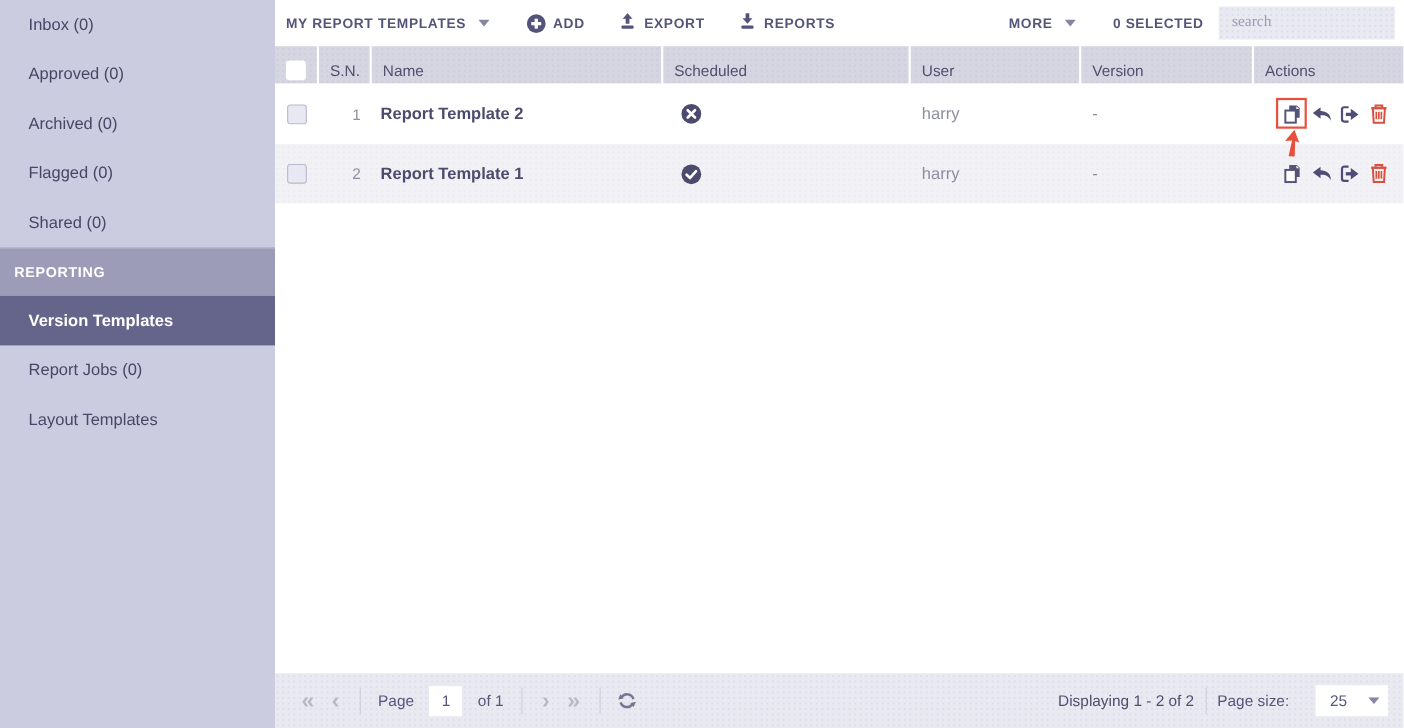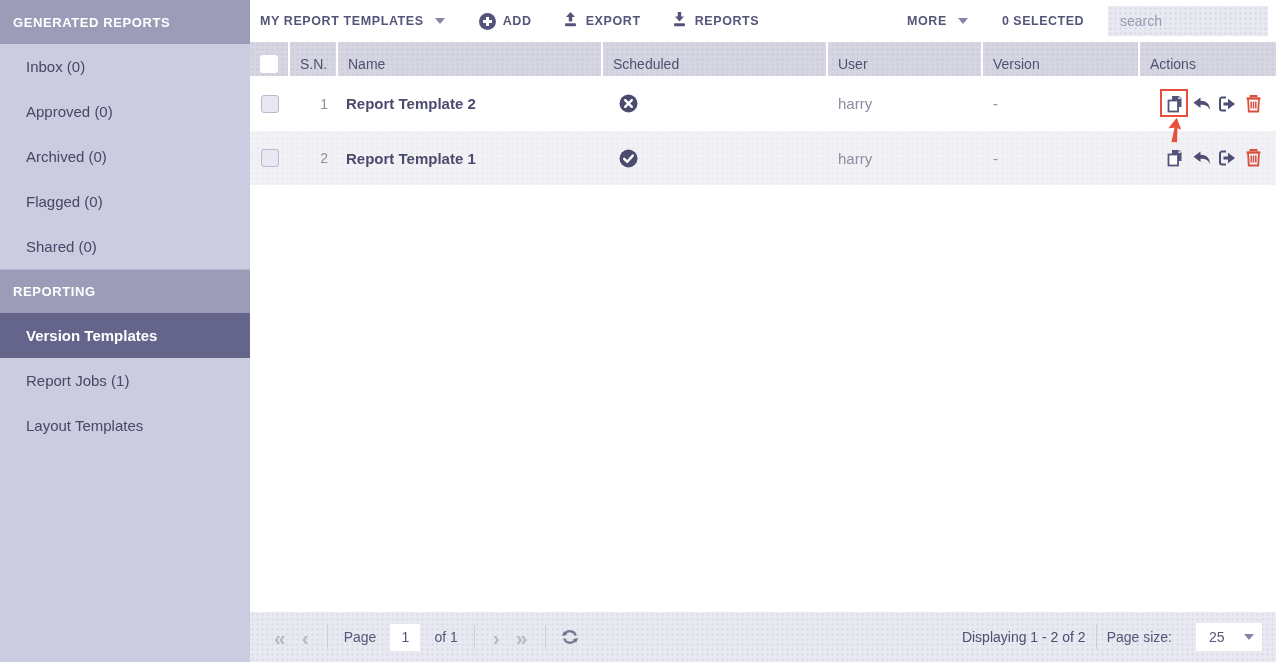--- a/index.html
+++ b/index.html
@@ -26,24 +26,24 @@
     font-weight:bold; letter-spacing:.6px; cursor:pointer; white-space:nowrap; }
   .tb-gap { width:30px; } .tb-gap-lg { width:34px; }
   .caret { width:0; height:0; border-left:5px solid transparent; border-right:5px solid transparent;
     border-top:6px solid #8585a4; margin-left:4px; display:inline-block; }
   .plus-circle { width:17px; height:17px; border-radius:50%; background:#54547a; position:relative; }
   .plus-circle::before, .plus-circle::after { content:""; position:absolute; background:#fff; }
   .plus-circle::before { left:4px; right:4px; top:7.5px; height:2.5px; }
   .plus-circle::after { top:4px; bottom:4px; left:7.5px; width:2.5px; }
   .tb-spacer { flex:1; }
   .selected-count { font-size:12.5px; font-weight:bold; color:#55557a; letter-spacing:.5px; }
-  .search-box { width:160px; height:30px; margin-left:24px; border:none; outline:none;
+  .search-box { width:160px; height:30px; margin-left:14px; border:none; outline:none;
     background:#e9e9f2; color:#9b9bb2; font-size:14px; padding:0 12px;
     background-image:radial-gradient(rgba(100,100,150,.10) 1px, transparent 1.2px); background-size:5px 5px;
-    font-family:Liberation Sans, sans-serif; }
+    font-family:Liberation Serif, serif; }
   .search-box::placeholder { color:#9b9bb2; }
 
   
   .grid-row { display:grid; grid-template-columns:40px 48px 265px 225px 155px 157px 1fr; align-items:center; }
   .thead { height:34px; background:#d6d6e2; color:#50506e; font-size:14px;
     background-image:radial-gradient(rgba(90,90,140,.08) 1px, transparent 1.2px); background-size:5px 5px; }
   .th { height:44px; display:flex; align-items:center; border-right:2px solid #fff; padding-left:10px; }
   .th:last-child { border-right:none; }
   .th.cb-col { justify-content:center; padding-left:0; }
   .checkbox { width:18px; height:18px; border-radius:3px; background:#e8e8f2; border:1px solid #b9b9cf; cursor:pointer; }
@@ -86,23 +86,20 @@
   .displaying { color:#4e4e70; }
   .page-size-box { width:66px; height:28px; background:#fff; display:flex; align-items:center;
     justify-content:space-between; padding:0 8px 0 13px; margin-left:24px; cursor:pointer; color:#55557a; }
 </style>
 </head>
 <body>
 
 <div class="app">
 
   <div class="sidebar">
-    <div class="side-header">
-      <span>GENERATED REPORTS</span>
-    </div>
     <div class="side-item">
       <span>Inbox (0)</span>
     </div>
     <div class="side-item">
       <span>Approved (0)</span>
     </div>
     <div class="side-item">
       <span>Archived (0)</span>
     </div>
     <div class="side-item">
@@ -111,21 +108,21 @@
     <div class="side-item">
       <span>Shared (0)</span>
     </div>
     <div class="side-header bordered">
       <span>REPORTING</span>
     </div>
     <div class="side-item selected">
       <span>Version Templates</span>
     </div>
     <div class="side-item">
-      <span>Report Jobs (1)</span>
+      <span>Report Jobs (0)</span>
     </div>
     <div class="side-item">
       <span>Layout Templates</span>
     </div>
     <div class="side-fill"></div>
   </div>
 
   <div class="main">
 
     <div class="toolbar">

